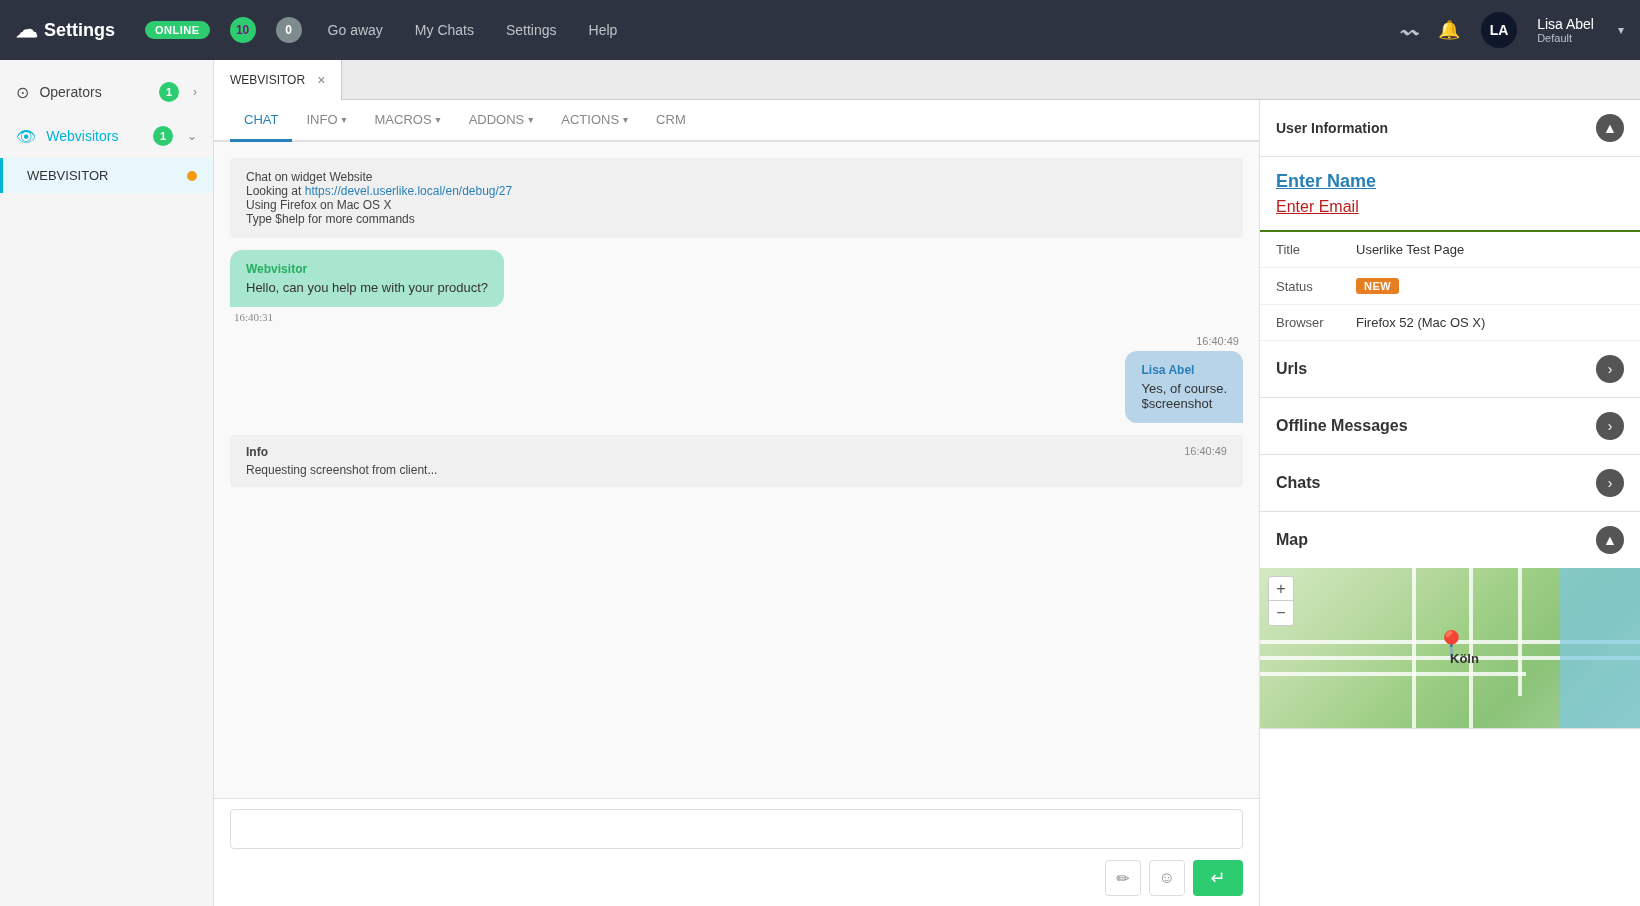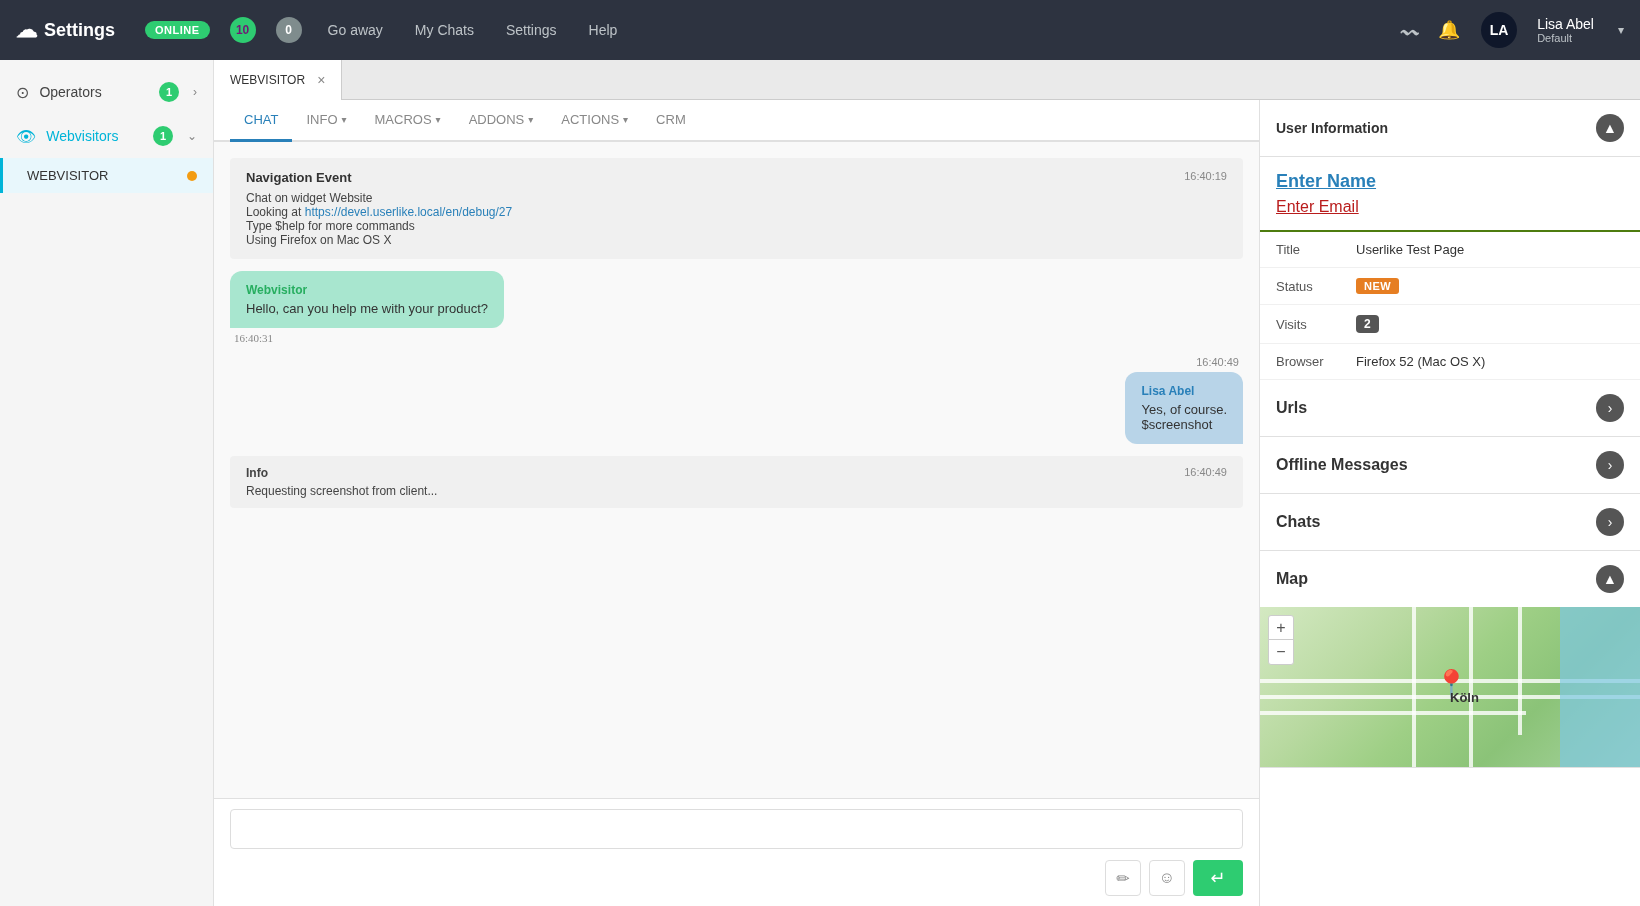--- a/index.html
+++ b/index.html
@@ -557,29 +557,25 @@
             <span class="chat-tab-arrow">▾</span>
           </div>
           <div class="chat-tab">
             <span>CRM</span>
           </div>
         </div>
 
         <div class="messages">
 
           <div class="msg-system">
-            <div class="msg-system-header">
-              <span class="msg-system-title">Navigation Event</span>
-              <span class="msg-system-time">16:40:19</span>
-            </div>
             <div>
               <div>Chat on widget Website</div>
               <div>Looking at <a class="msg-system-link">https://devel.userlike.local/en/debug/27</a></div>
+              <div>Using Firefox on Mac OS X</div>
               <div>Type $help for more commands</div>
-              <div>Using Firefox on Mac OS X</div>
             </div>
           </div>
 
           <div class="msg-visitor-wrapper">
             <div class="msg-visitor">
               <div class="msg-visitor-name">Webvisitor</div>
               <div>Hello, can you help me with your product?</div>
             </div>
             <span class="msg-time-below">16:40:31</span>
           </div>
@@ -625,24 +621,20 @@
 
         <div class="info-row">
           <span class="info-label">Title</span>
           <span class="info-value">Userlike Test Page</span>
         </div>
         <div class="info-row">
           <span class="info-label">Status</span>
           <span class="status-new">NEW</span>
         </div>
         <div class="info-row">
-          <span class="info-label">Visits</span>
-          <span class="visits-badge">2</span>
-        </div>
-        <div class="info-row">
           <span class="info-label">Browser</span>
           <span class="info-value">Firefox 52 (Mac OS X)</span>
         </div>
 
         <div class="collapsible-section">
           <div class="collapsible-header">
             <span class="collapsible-title">Urls</span>
             <div class="section-toggle-right">›</div>
           </div>
         </div>

